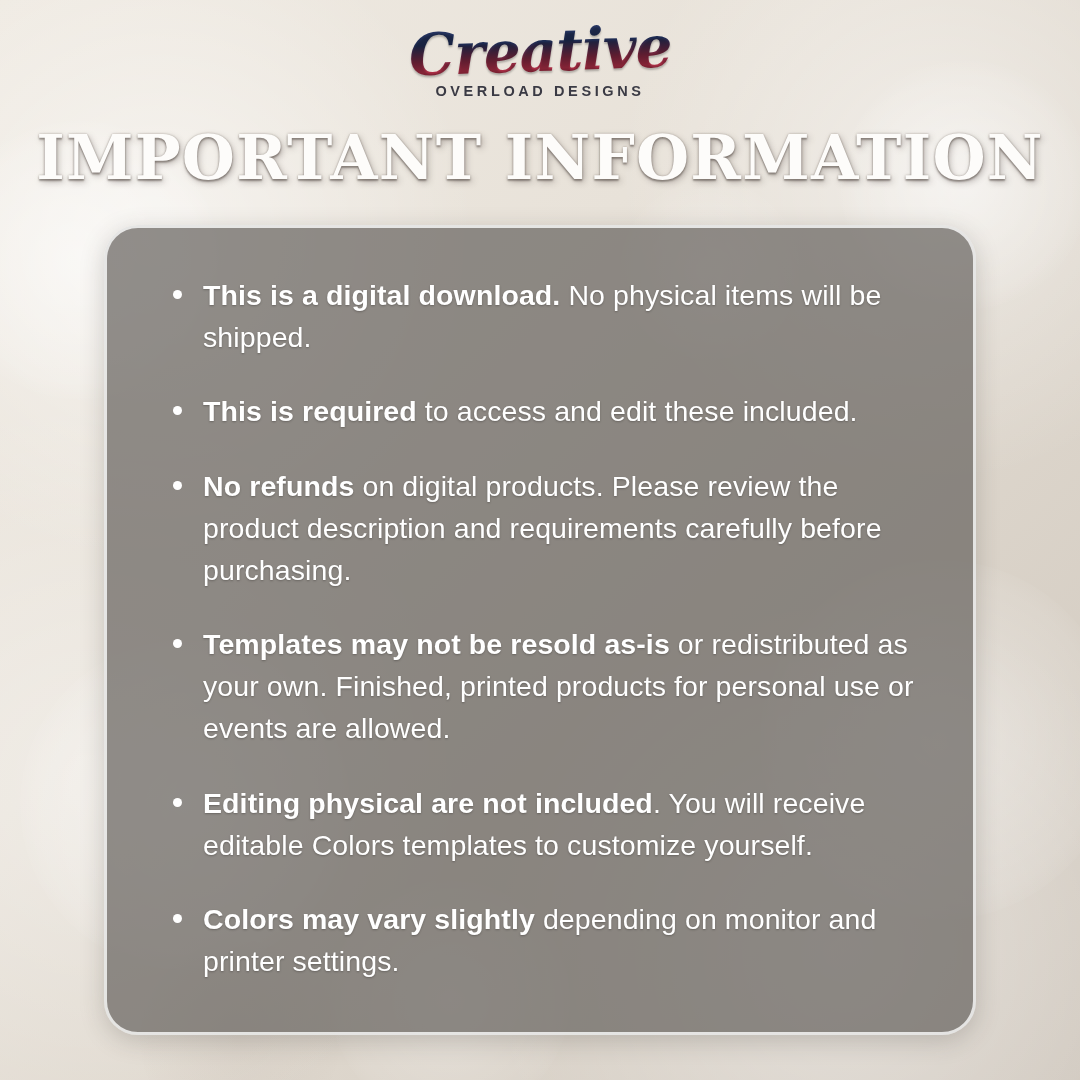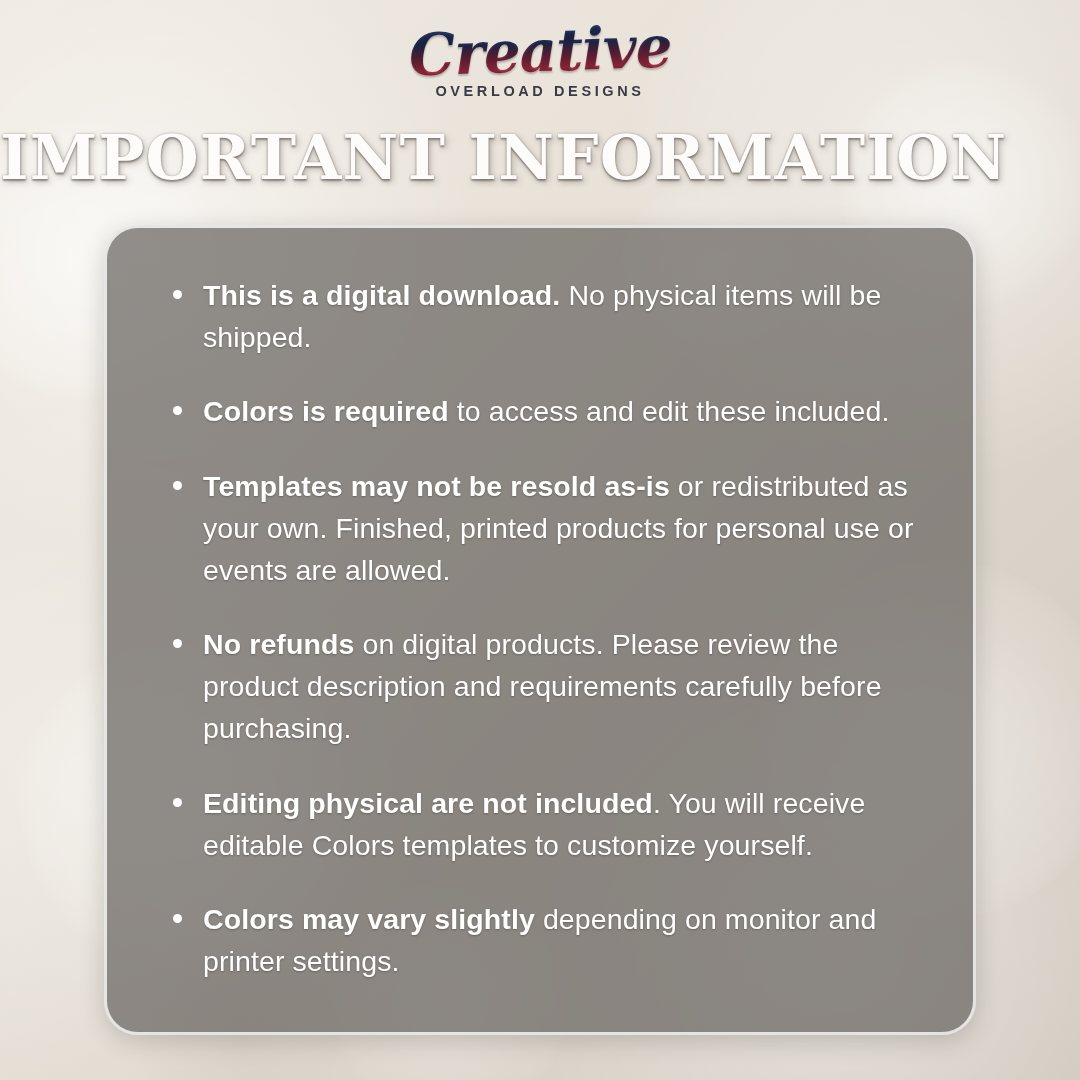--- a/index.html
+++ b/index.html
@@ -71,20 +71,21 @@
     font-weight: 600;
     color: #3a3a44;
   }
 
   
   .title {
     position: absolute;
     top: 122px;
     left: 0;
     width: 1080px;
+    text-align: center;
     font-family: "DejaVu Serif", serif;
     font-weight: bold;
     font-size: 61px;
     letter-spacing: 1.2px;
     color: #fdfcfa;
     text-shadow:
       0 2px 2px rgba(90,80,75,0.55),
       0 0 2px rgba(120,110,100,0.6),
       2px 3px 6px rgba(80,70,65,0.35);
   }
@@ -156,31 +157,31 @@
   <div class="panel">
     <ul class="list">
 
       <li class="item">
         <span class="bullet"></span>
         <b>This is a digital download.</b><span> No physical items will be shipped.</span>
       </li>
 
       <li class="item">
         <span class="bullet"></span>
-        <b>Colors is required</b><span> to access and edit these included.</span>
+        <b>This is required</b><span> to access and edit these included.</span>
+      </li>
+
+      <li class="item">
+        <span class="bullet"></span>
+        <b>No refunds</b><span> on digital products. Please review the product description and requirements carefully before purchasing.</span>
       </li>
 
       <li class="item">
         <span class="bullet"></span>
         <b>Templates may not be resold as-is</b><span> or redistributed as your own. Finished, printed products for personal use or events are allowed.</span>
-      </li>
-
-      <li class="item">
-        <span class="bullet"></span>
-        <b>No refunds</b><span> on digital products. Please review the product description and requirements carefully before purchasing.</span>
       </li>
 
       <li class="item">
         <span class="bullet"></span>
         <b>Editing physical are not included</b><span>. You will receive editable Colors templates to customize yourself.</span>
       </li>
 
       <li class="item">
         <span class="bullet"></span>
         <b>Colors may vary slightly</b><span> depending on monitor and printer settings.</span>

